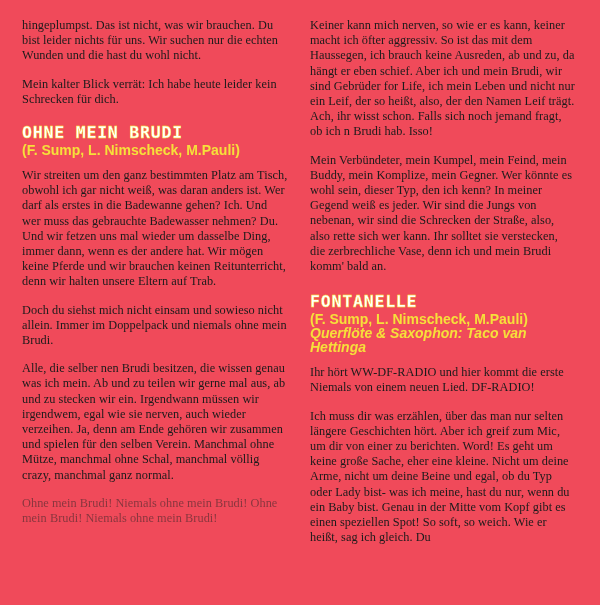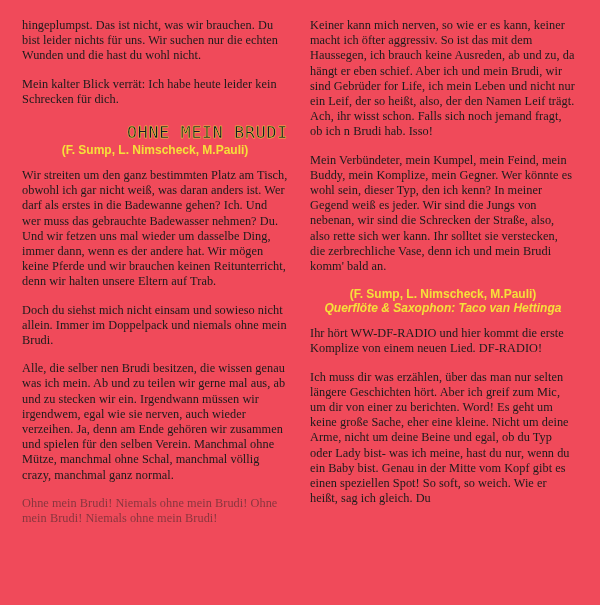--- a/index.html
+++ b/index.html
@@ -40,39 +40,37 @@
     letter-spacing: 0.05px;
   }
   p.faded {
     color: #4a2a2d;
     opacity: 0.62;
     font-family: Liberation Serif, serif;
   }
   h2.song-title {
     margin: 18px 0 1px 0;
     font-family: "DejaVu Sans Mono", monospace;
-    font-weight: normal;
+    font-weight: bold;
     font-size: 16.5px;
     letter-spacing: 0.8px;
-    color: #0f172a;
+    color: #ffffff;
     text-shadow: 0 0 1px #f6e03a;
-    text-align: right;
     -webkit-text-stroke: 0.3px #f6e03a;
   }
   h2.song-title.first {
     margin-top: 16px;
   }
   .credits {
     margin: 0 0 11px 0;
     font-family: "Liberation Sans", sans-serif;
     font-weight: bold;
-    font-size: 12px;
+    font-size: 14px;
     line-height: 14px;
     color: #f6e03a;
-    text-align: center;
   }
   .credits .line2 {
     display: block;
     font-style: italic;
   }
 </style>
 </head>
 <body>
 
 <div class="page">
@@ -90,23 +88,24 @@
       <p>Wir streiten um den ganz bestimmten Platz am Tisch, obwohl ich gar nicht weiß, was daran anders ist. Wer darf als erstes in die Badewanne gehen? Ich. Und wer muss das gebrauchte Badewasser nehmen? Du. Und wir fetzen uns mal wieder um dasselbe Ding, immer dann, wenn es der andere hat. Wir mögen keine Pferde und wir brauchen keinen Reitunterricht, denn wir halten unsere Eltern auf Trab.</p>
       <p>Doch du siehst mich nicht einsam und sowieso nicht allein. Immer im Doppelpack und niemals ohne mein Brudi.</p>
       <p>Alle, die selber nen Brudi besitzen, die wissen genau was ich mein. Ab und zu teilen wir gerne mal aus, ab und zu stecken wir ein. Irgendwann müssen wir irgendwem, egal wie sie nerven, auch wieder verzeihen. Ja, denn am Ende gehören wir zusammen und spielen für den selben Verein. Manchmal ohne Mütze, manchmal ohne Schal, manchmal völlig crazy, manchmal ganz normal.</p>
       <p class="faded">Ohne mein Brudi! Niemals ohne mein Brudi! Ohne mein Brudi! Niemals ohne mein Brudi!</p>
     </div>
 
     <div class="col">
       <p>Keiner kann mich nerven, so wie er es kann, keiner macht ich öfter aggressiv. So ist das mit dem Haussegen, ich brauch keine Ausreden, ab und zu, da hängt er eben schief. Aber ich und mein Brudi, wir sind Gebrüder for Life, ich mein Leben und nicht nur ein Leif, der so heißt, also, der den Namen Leif trägt. Ach, ihr wisst schon. Falls sich noch jemand fragt, ob ich n Brudi hab. Isso!</p>
       <p>Mein Verbündeter, mein Kumpel, mein Feind, mein Buddy, mein Komplize, mein Gegner. Wer könnte es wohl sein, dieser Typ, den ich kenn? In meiner Gegend weiß es jeder. Wir sind die Jungs von nebenan, wir sind die Schrecken der Straße, also, also rette sich wer kann. Ihr solltet sie verstecken, die zerbrechliche Vase, denn ich und mein Brudi komm' bald an.</p>
 
+      <h2 class="song-title">FONTANELLE</h2>
       <div class="credits">
         <span>(F. Sump, L. Nimscheck, M.Pauli)</span>
         <span class="line2">Querflöte &amp; Saxophon: Taco van Hettinga</span>
       </div>
 
-      <p>Ihr hört WW-DF-RADIO und hier kommt die erste Komplize von einem neuen Lied. DF-RADIO!</p>
+      <p>Ihr hört WW-DF-RADIO und hier kommt die erste Niemals von einem neuen Lied. DF-RADIO!</p>
       <p>Ich muss dir was erzählen, über das man nur selten längere Geschichten hört. Aber ich greif zum Mic, um dir von einer zu berichten. Word! Es geht um keine große Sache, eher eine kleine. Nicht um deine Arme, nicht um deine Beine und egal, ob du Typ oder Lady bist- was ich meine, hast du nur, wenn du ein Baby bist. Genau in der Mitte vom Kopf gibt es einen speziellen Spot! So soft, so weich. Wie er heißt, sag ich gleich. Du</p>
     </div>
 
   </div>
 </div>
 
 </body></html>

